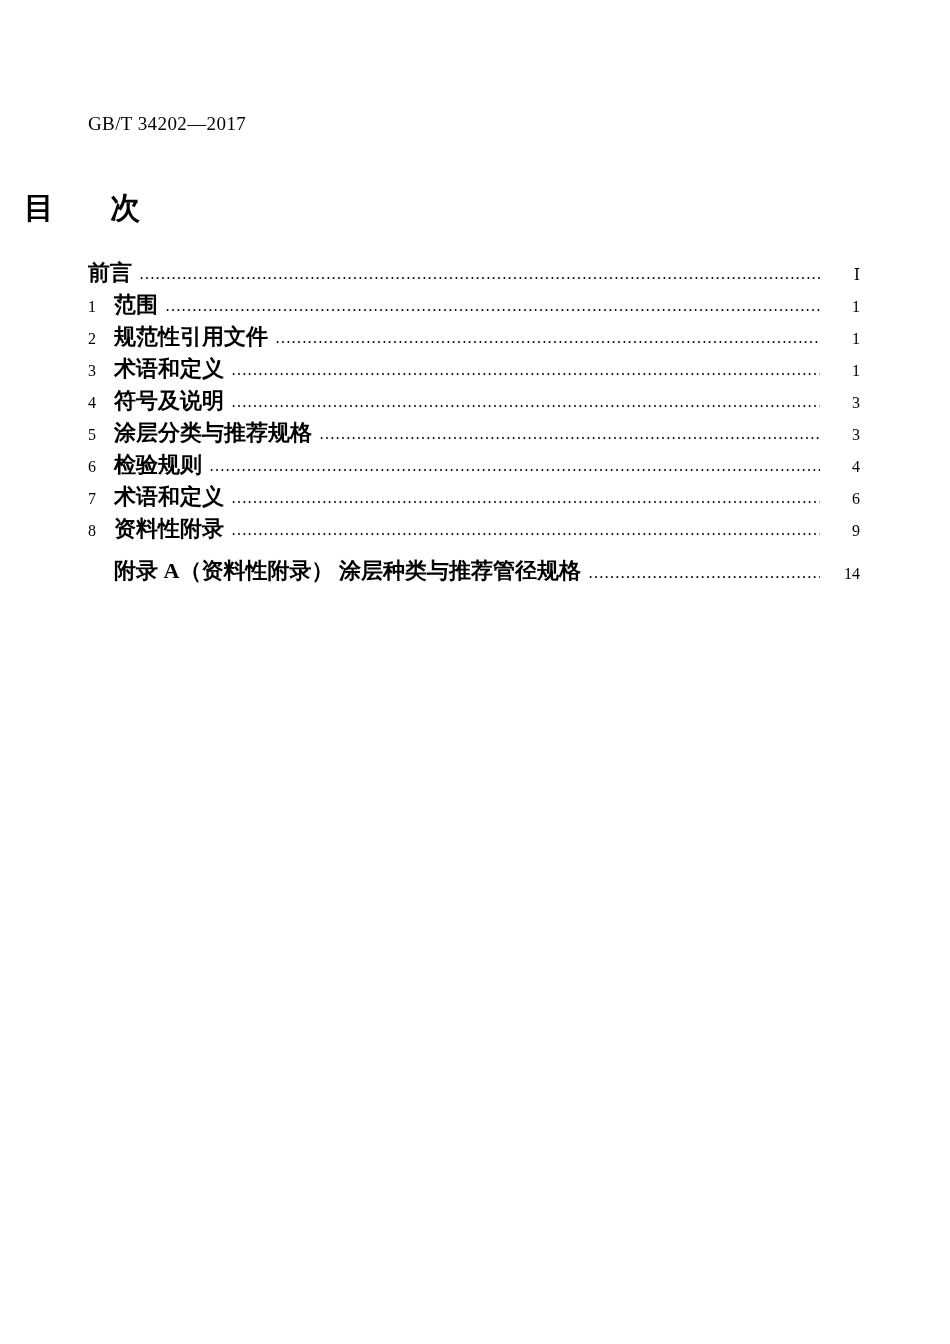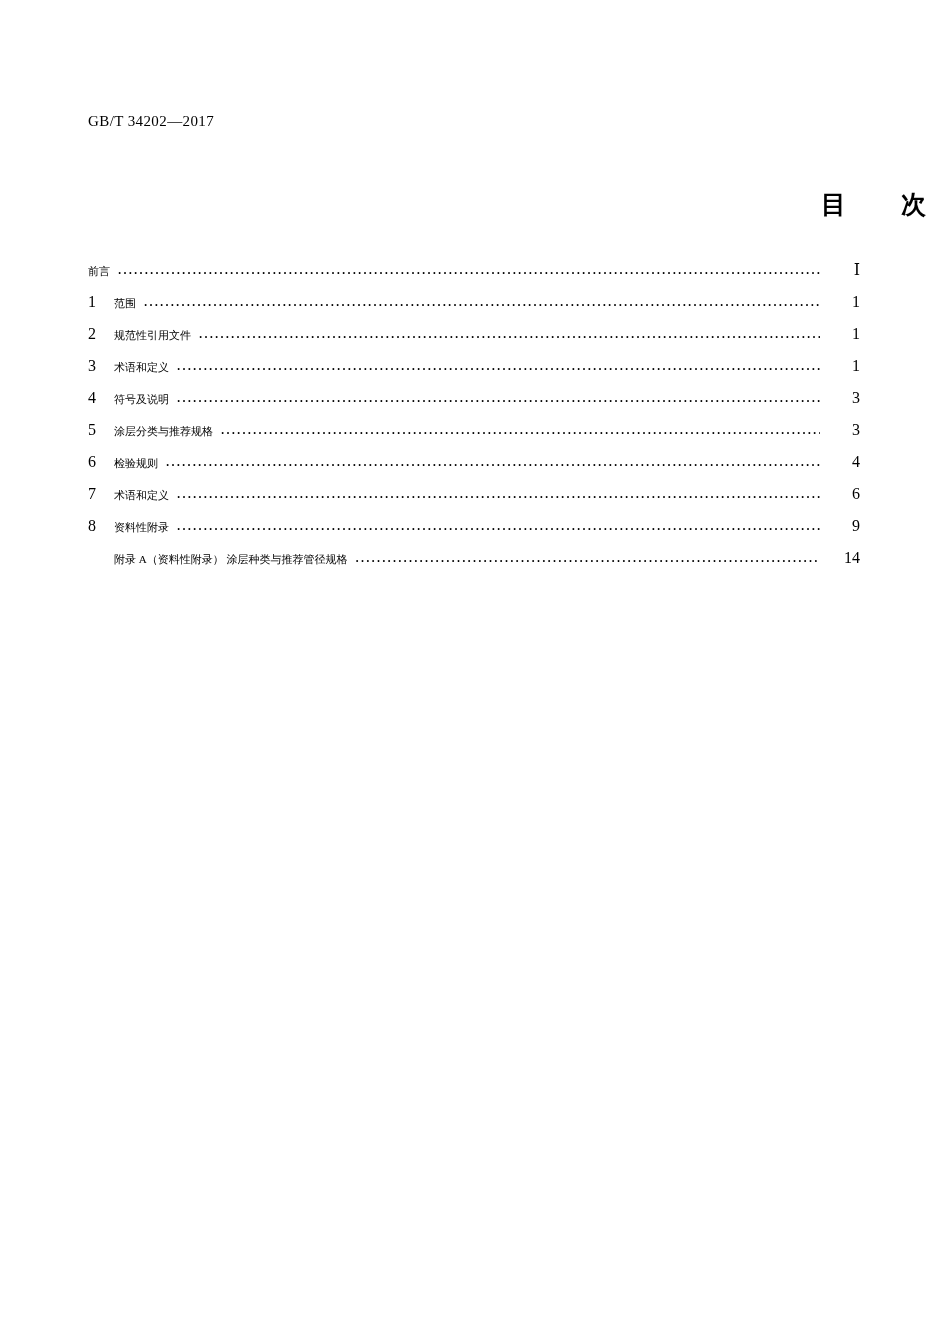--- a/index.html
+++ b/index.html
@@ -19,32 +19,32 @@
     position: absolute;
     top: 0; left: 0;
     width: 950px;
     height: 1344px;
     box-sizing: border-box;
   }
   .std-code {
     position: absolute;
     left: 88px;
     top: 113px;
-    font-size: 15px;
+    font-size: 19px;
     letter-spacing: 0.4px;
     font-family: "Liberation Serif", "DejaVu Serif", serif;
     white-space: nowrap;
   }
   .toc-title {
     position: absolute;
     left: 0;
     top: 188px;
     width: 950px;
-    text-align: right;
-    font-size: 25px;
+    text-align: left;
+    font-size: 30px;
     font-weight: bold;
     letter-spacing: 24px;
     text-indent: 24px;
     font-family: "Liberation Sans", "DejaVu Sans", sans-serif;
   }
   .toc {
     position: absolute;
     left: 88px;
     top: 262px;
     width: 772px;
@@ -60,21 +60,22 @@
   .toc-num {
     width: 26px;
     flex: 0 0 26px;
     font-size: 16px;
     font-family: "Liberation Serif", "DejaVu Serif", serif;
   }
   .toc-label {
     flex: 0 0 auto;
     padding-right: 7px;
     font-family: "Liberation Sans", "DejaVu Sans", sans-serif;
-    font-size: 11px;
+    font-size: 22px;
+    font-weight: bold;
   }
   .toc-label.serif-lbl {
     font-family: "Liberation Serif", "DejaVu Serif", serif;
   }
   .toc-leader {
     flex: 1 1 auto;
     overflow: hidden;
     white-space: nowrap;
     font-size: 16px;
     letter-spacing: 0px;
@@ -89,20 +90,21 @@
     padding-left: 6px;
     font-size: 16px;
     font-family: "Liberation Serif", "DejaVu Serif", serif;
   }
   .toc-row.indent-annex .toc-num {
     width: 0;
     flex: 0 0 0;
   }
   .toc-row.indent-annex {
     padding-left: 26px;
+    align-items: flex-end;
   }
   .toc-row.front .toc-num {
     width: 0;
     flex: 0 0 0;
   }
 </style>
 </head>
 <body>
 
 <div class="page">

